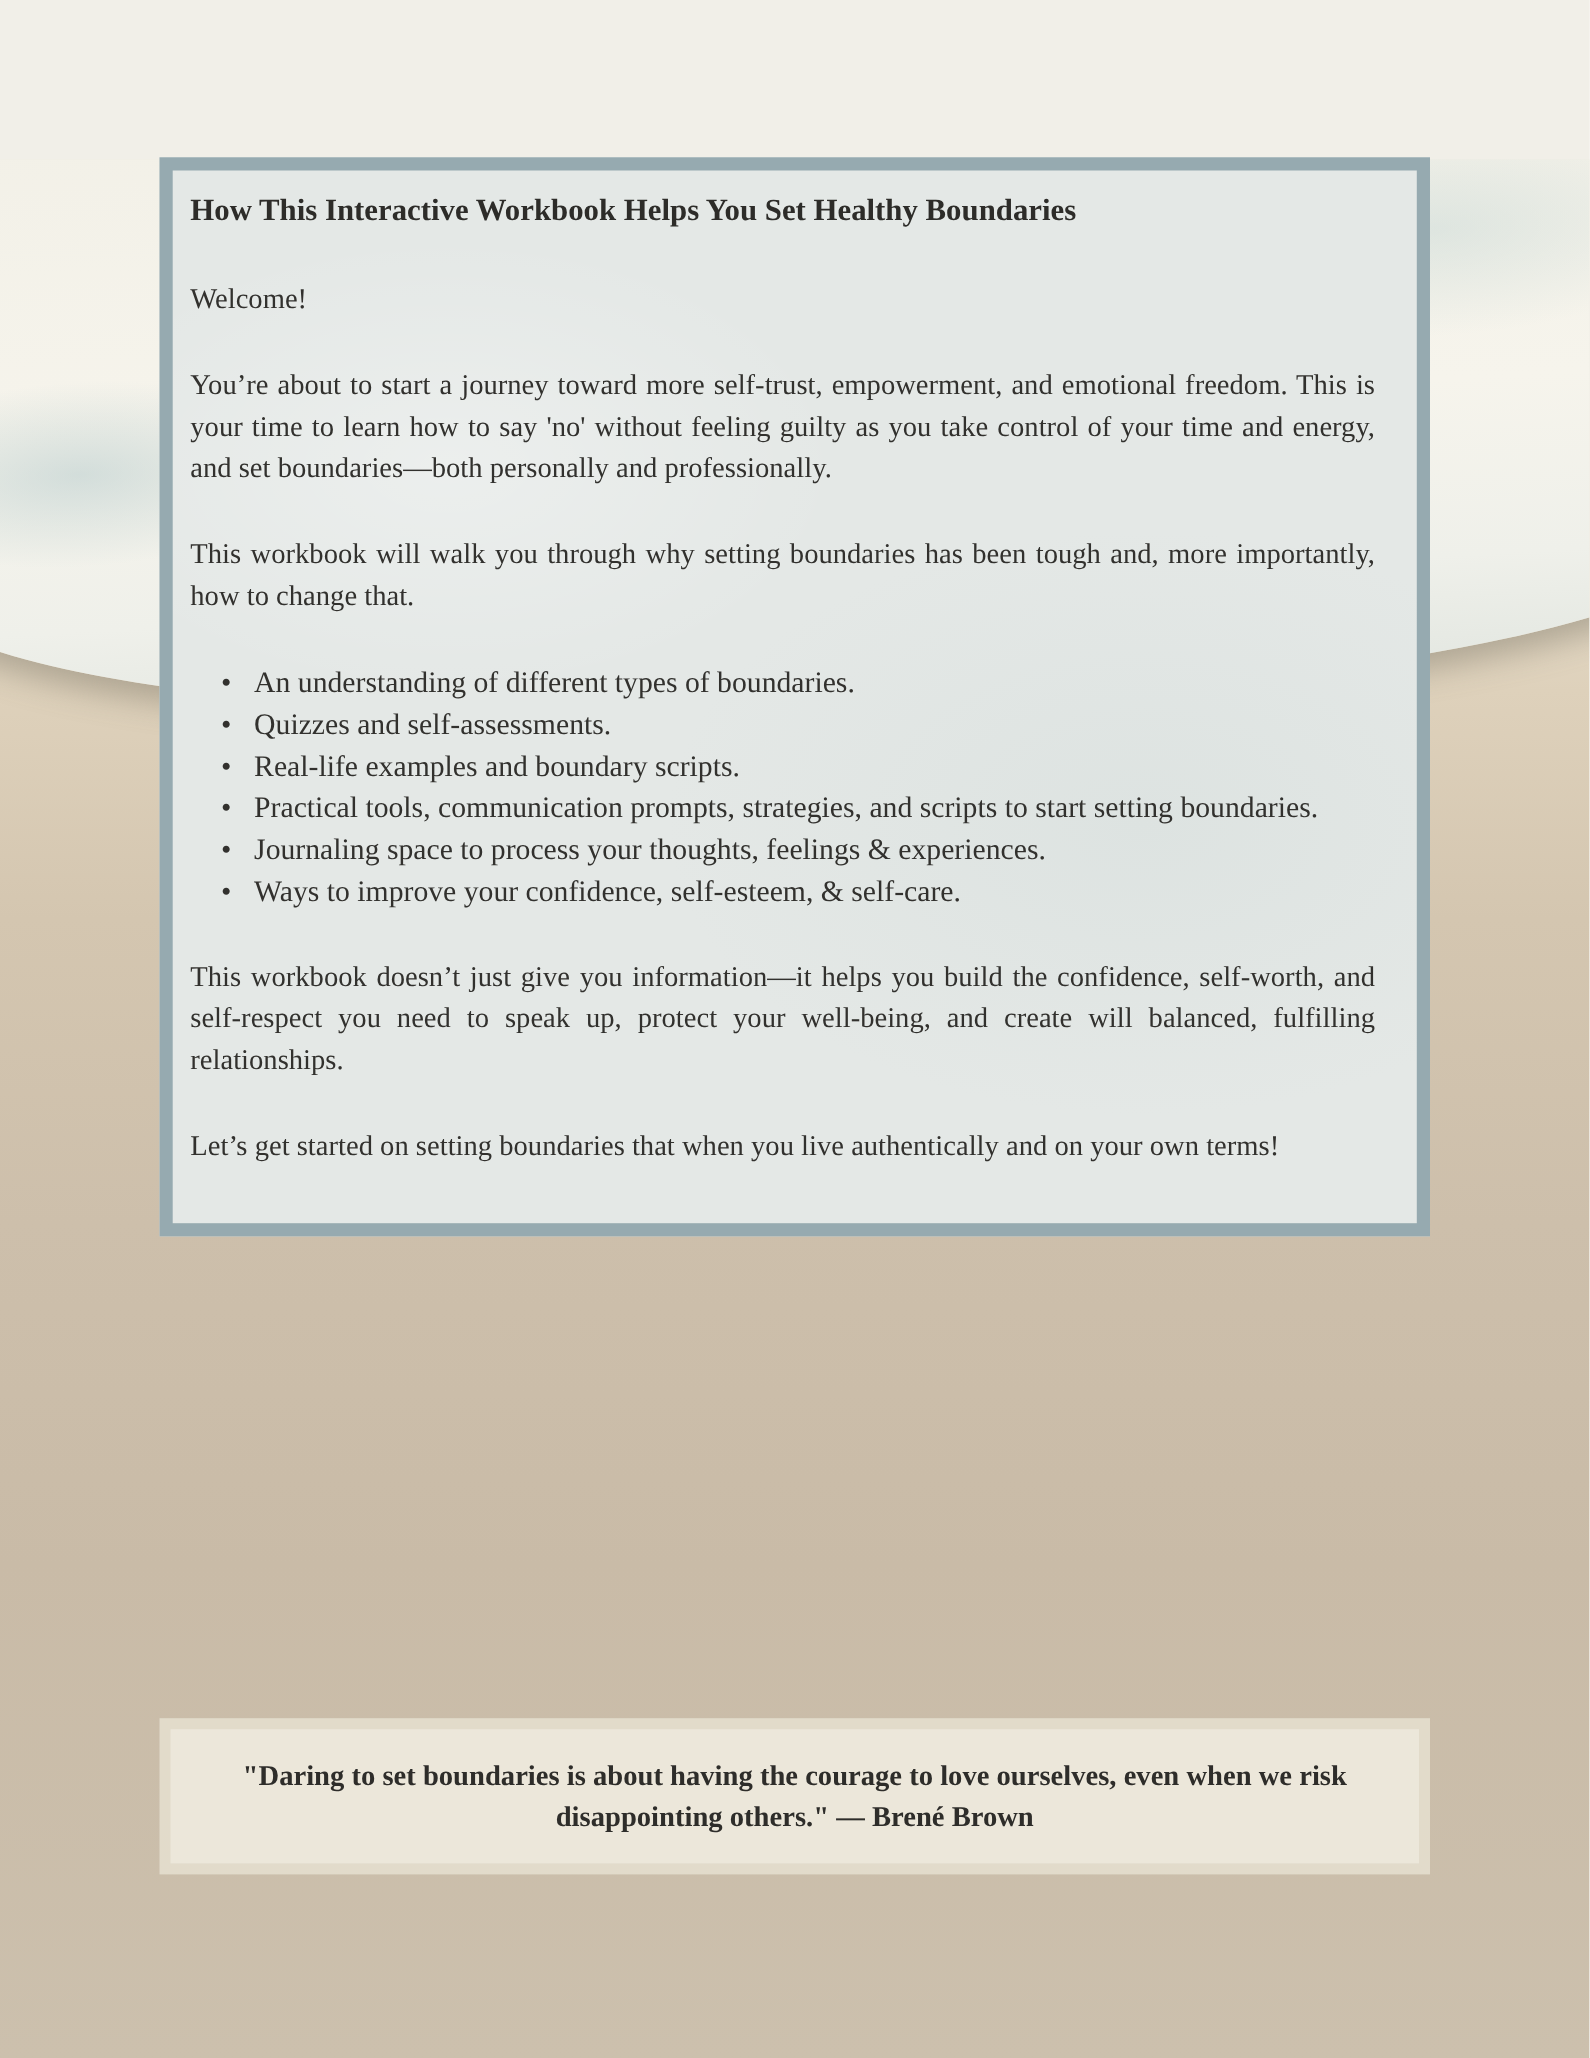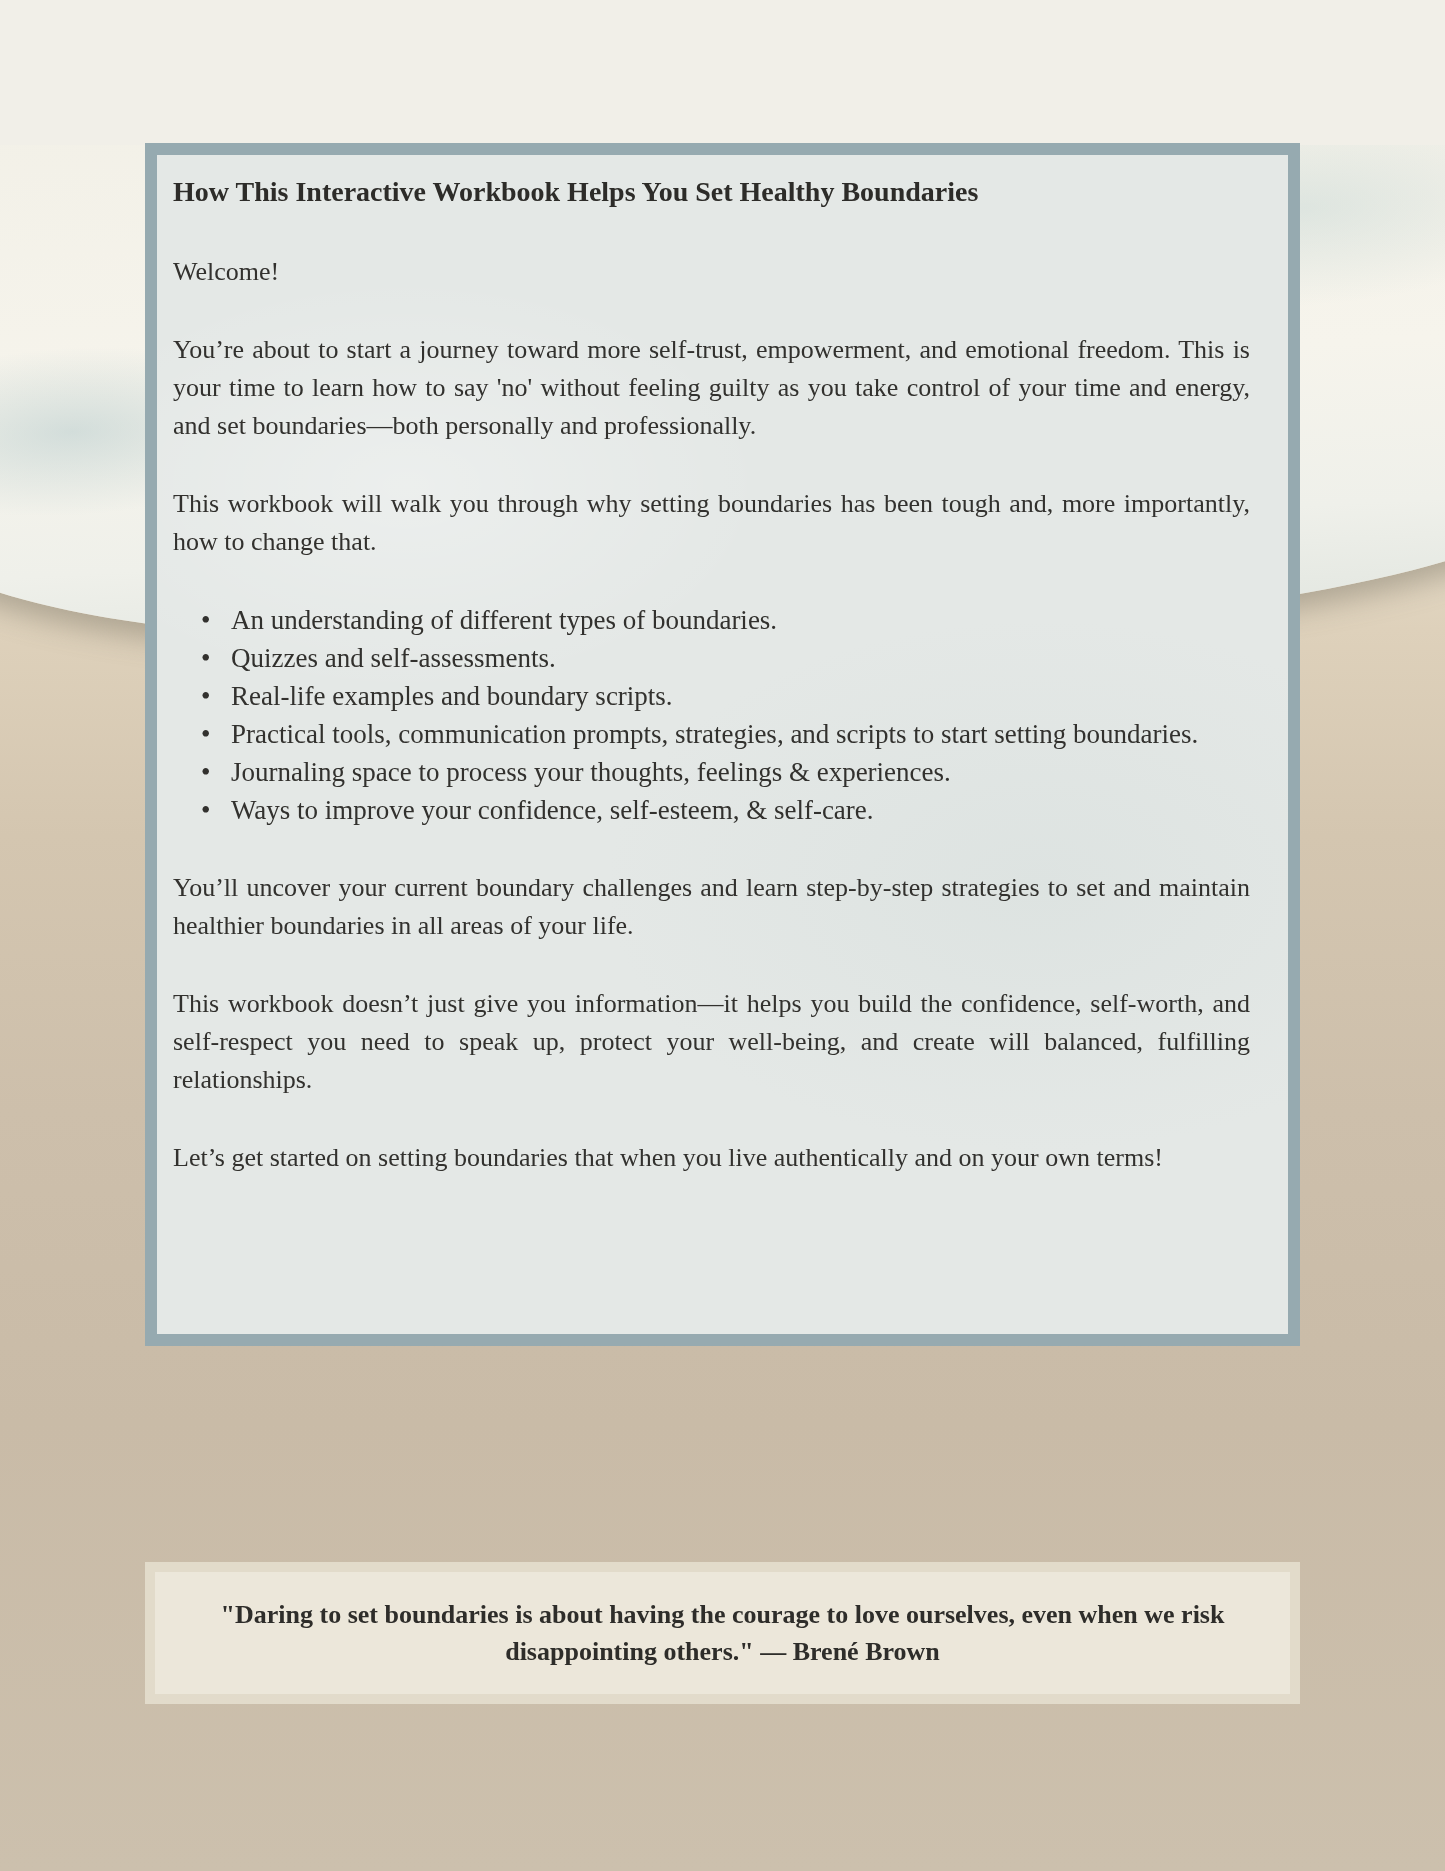--- a/index.html
+++ b/index.html
@@ -41,21 +41,21 @@
       radial-gradient(260px 100px at 72% 72%, rgba(184,205,205,0.38), transparent 70%),
       radial-gradient(300px 110px at 30% 80%, rgba(205,218,216,0.35), transparent 70%),
       radial-gradient(460px 170px at 45% 35%, rgba(234,238,233,0.65), transparent 75%),
       linear-gradient(180deg, #f2f0e7 0%, #f6f4ec 55%, #eff0ea 82%, #e3e7e1 100%);
   }
 
   
   .panel {
     position: absolute;
     left: 145px; top: 143px;
-    width: 1155px; height: 1203px;
+    width: 1155px; height: 981px;
     box-sizing: border-box;
     border: 12px solid #96aab0;
     padding: 18px 38px 22px 16px;
     background:
       radial-gradient(520px 300px at 22% 28%, rgba(255,255,255,0.30), transparent 70%),
       radial-gradient(620px 380px at 78% 62%, rgba(203,214,212,0.28), transparent 70%),
       #e4e8e6;
     color: #32312e;
   }
   .panel h1 {
@@ -138,21 +138,20 @@
     <p class="para">You’re about to start a journey toward more self-trust, empowerment, and emotional freedom. This is your time to learn how to say 'no' without feeling guilty as you take control of your time and energy, and set boundaries—both personally and professionally.</p>
     <p class="para">This workbook will walk you through why setting boundaries has been tough and, more importantly, how to change that.</p>
     <ul class="contents">
       <li>An understanding of different types of boundaries.</li>
       <li>Quizzes and self-assessments.</li>
       <li>Real-life examples and boundary scripts.</li>
       <li>Practical tools, communication prompts, strategies, and scripts to start setting boundaries.</li>
       <li>Journaling space to process your thoughts, feelings &amp; experiences.</li>
       <li>Ways to improve your confidence, self-esteem, &amp; self-care.</li>
     </ul>
-    <p class="para">You’ll uncover your current boundary challenges and learn step-by-step strategies to set and maintain healthier boundaries in all areas of your life.</p>
     <p class="para">This workbook doesn’t just give you information—it helps you build the confidence, self-worth, and self-respect you need to speak up, protect your well-being, and create will balanced, fulfilling relationships.</p>
     <p class="para last">Let’s get started on setting boundaries that when you live authentically and on your own terms!</p>
   </section>
 
   <aside class="quote">
     <div class="quote-inner">
       <p>"Daring to set boundaries is about having the courage to love ourselves, even when we risk disappointing others." — Brené Brown</p>
     </div>
   </aside>
 

